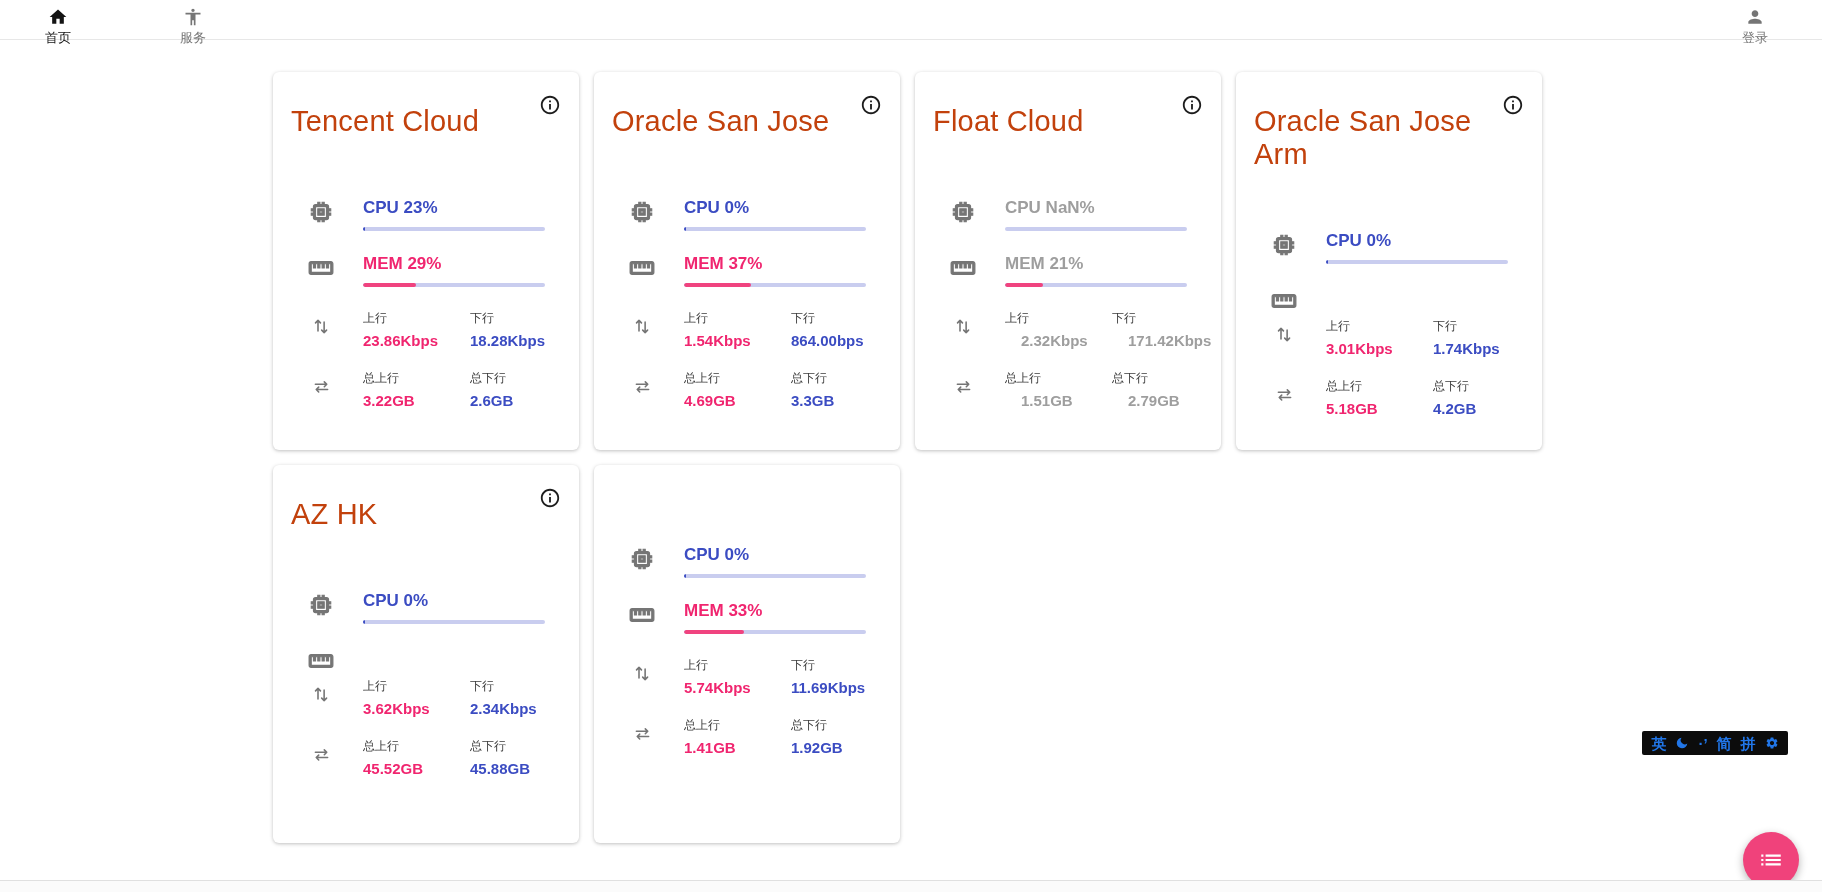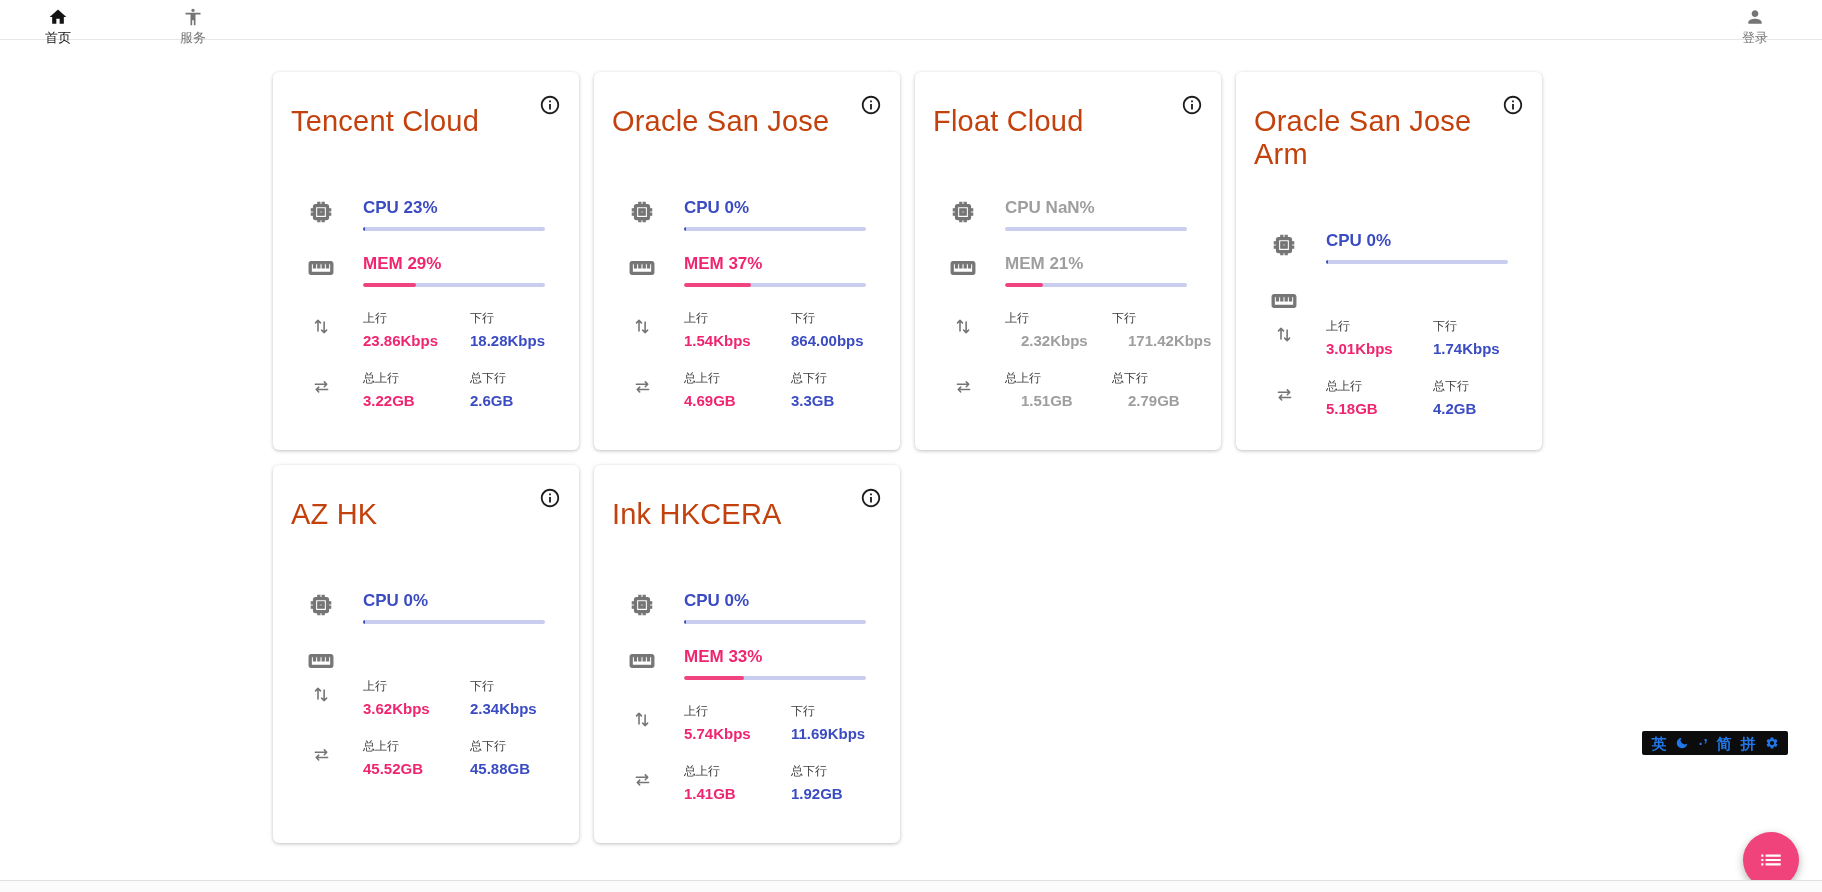--- a/index.html
+++ b/index.html
@@ -522,28 +522,20 @@
                 <div class="pvalue down">45.88GB</div>
               </div>
             </div>
           </div>
         </div>
 
       </div>
     </div>
 
     <div class="card">
-      <div class="card-head">
-        <div class="card-title">Ink HKCERA</div>
-        <div class="info-btn">
-          <svg viewBox="0 0 24 24">
-              <path d="M11 7h2v2h-2zm0 4h2v6h-2zm1-9C6.48 2 2 6.48 2 12s4.48 10 10 10 10-4.48 10-10S17.52 2 12 2zm0 18c-4.41 0-8-3.59-8-8s3.59-8 8-8 8 3.59 8 8-3.59 8-8 8z"></path>
-            </svg>
-        </div>
-      </div>
       <div class="stats">
 
         <div class="stat-row">
           <div class="stat-icon">
             <svg viewBox="0 0 24 24" stroke="none">
                 <path d="M15 9H9v6h6V9zm-2 4h-2v-2h2v2zm8-2V9h-2V7c0-1.1-.9-2-2-2h-2V3h-2v2h-2V3H9v2H7c-1.1 0-2 .9-2 2v2H3v2h2v2H3v2h2v2c0 1.1.9 2 2 2h2v2h2v-2h2v2h2v-2h2c1.1 0 2-.9 2-2v-2h2v-2h-2v-2h2zm-4 6H7V7h10v10z"></path>
               </svg>
           </div>
           <div class="stat-body">
             <div class="meter">

